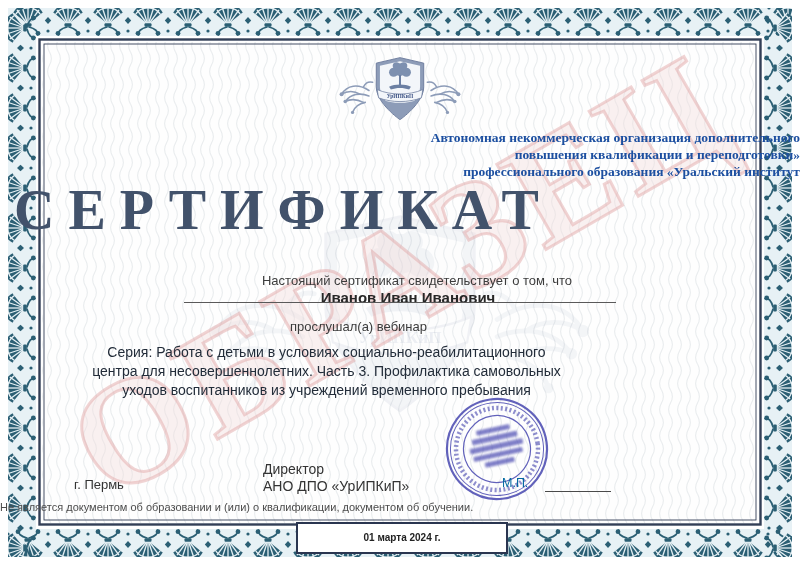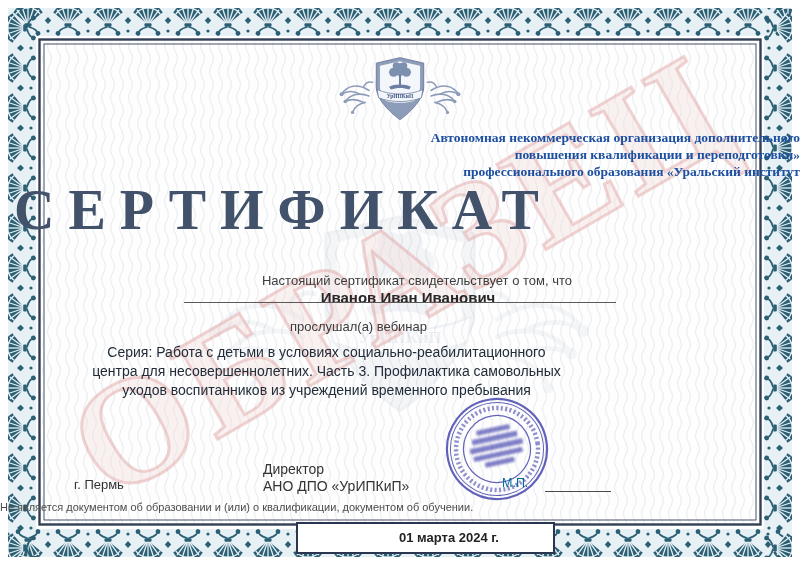--- a/index.html
+++ b/index.html
@@ -34,21 +34,21 @@
   .stamp{position:absolute;left:429px;top:387px;width:136px;height:126px;z-index:3;}
   .city{position:absolute;left:62px;top:477px;font-size:13px;color:#333;margin-left:12px;}
   .director{position:absolute;left:263px;top:461px;font-size:14px;line-height:16.5px;color:#333;}
   .mp{position:absolute;left:502px;top:476px;font-size:12.5px;color:#0369a1;z-index:4;}
   .sign-line{position:absolute;left:545px;top:491px;width:66px;height:0;
        border-top:1.5px solid #4a4a4a;z-index:4;}
   .disclaimer{position:absolute;left:0;top:501px;width:632px;text-align:left;
        font-size:11px;color:#4c4c4c;}
   .datebox{position:absolute;left:calc(50% - 104px);top:522px;width:208px;height:28px;
        background:#fff;border:2px solid #2a3550;z-index:5;text-align:center;
-       line-height:28px;font-size:13px;font-weight:bold;color:#222;padding-left:47px;}
+       line-height:28px;font-size:10px;font-weight:bold;color:#222;}
 </style>
 </head>
 <body>
 
 <div class="cert">
 
   <svg class="bg" width="800" height="565" viewBox="0 0 800 565" aria-hidden="true">
     <defs>
       <g id="motif">
         <path d="M20,17 L5,5 A17,17 0 0 1 35,5 Z" fill="#2b5f74"></path>

